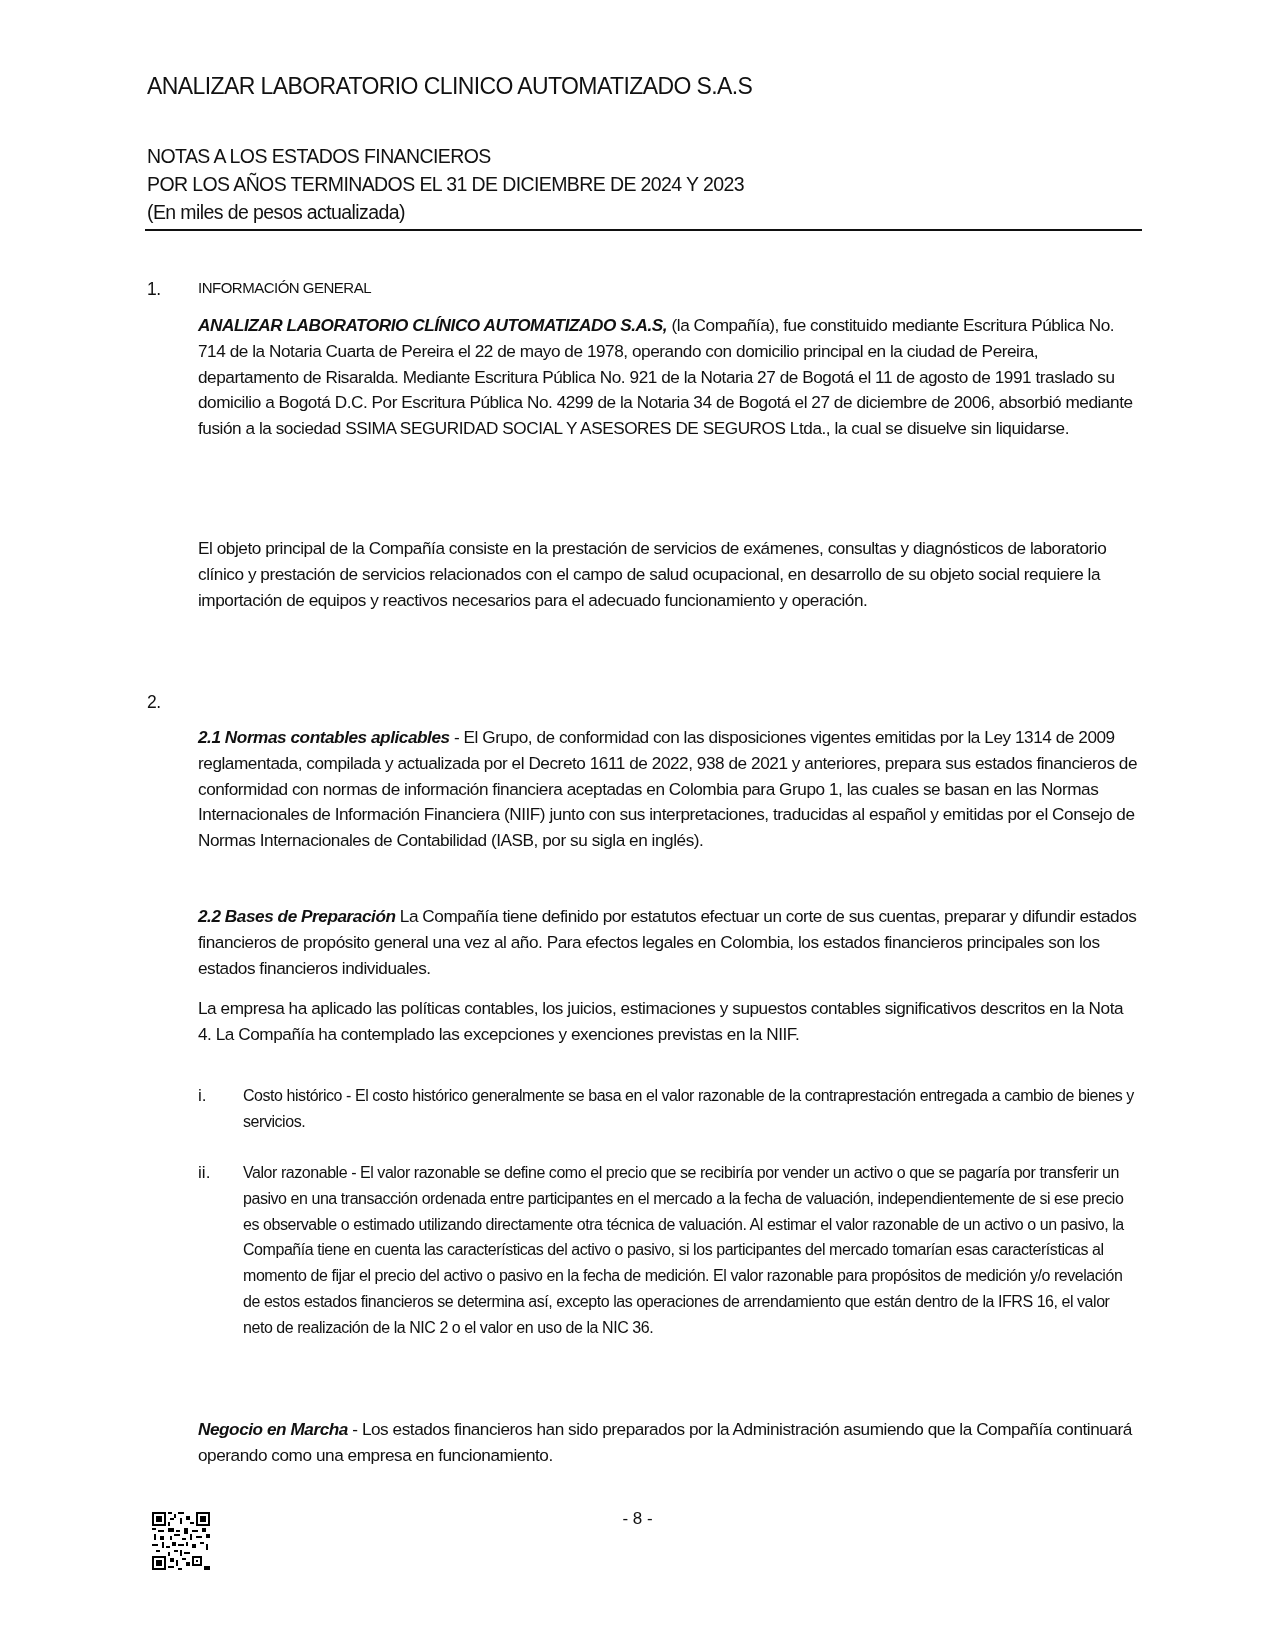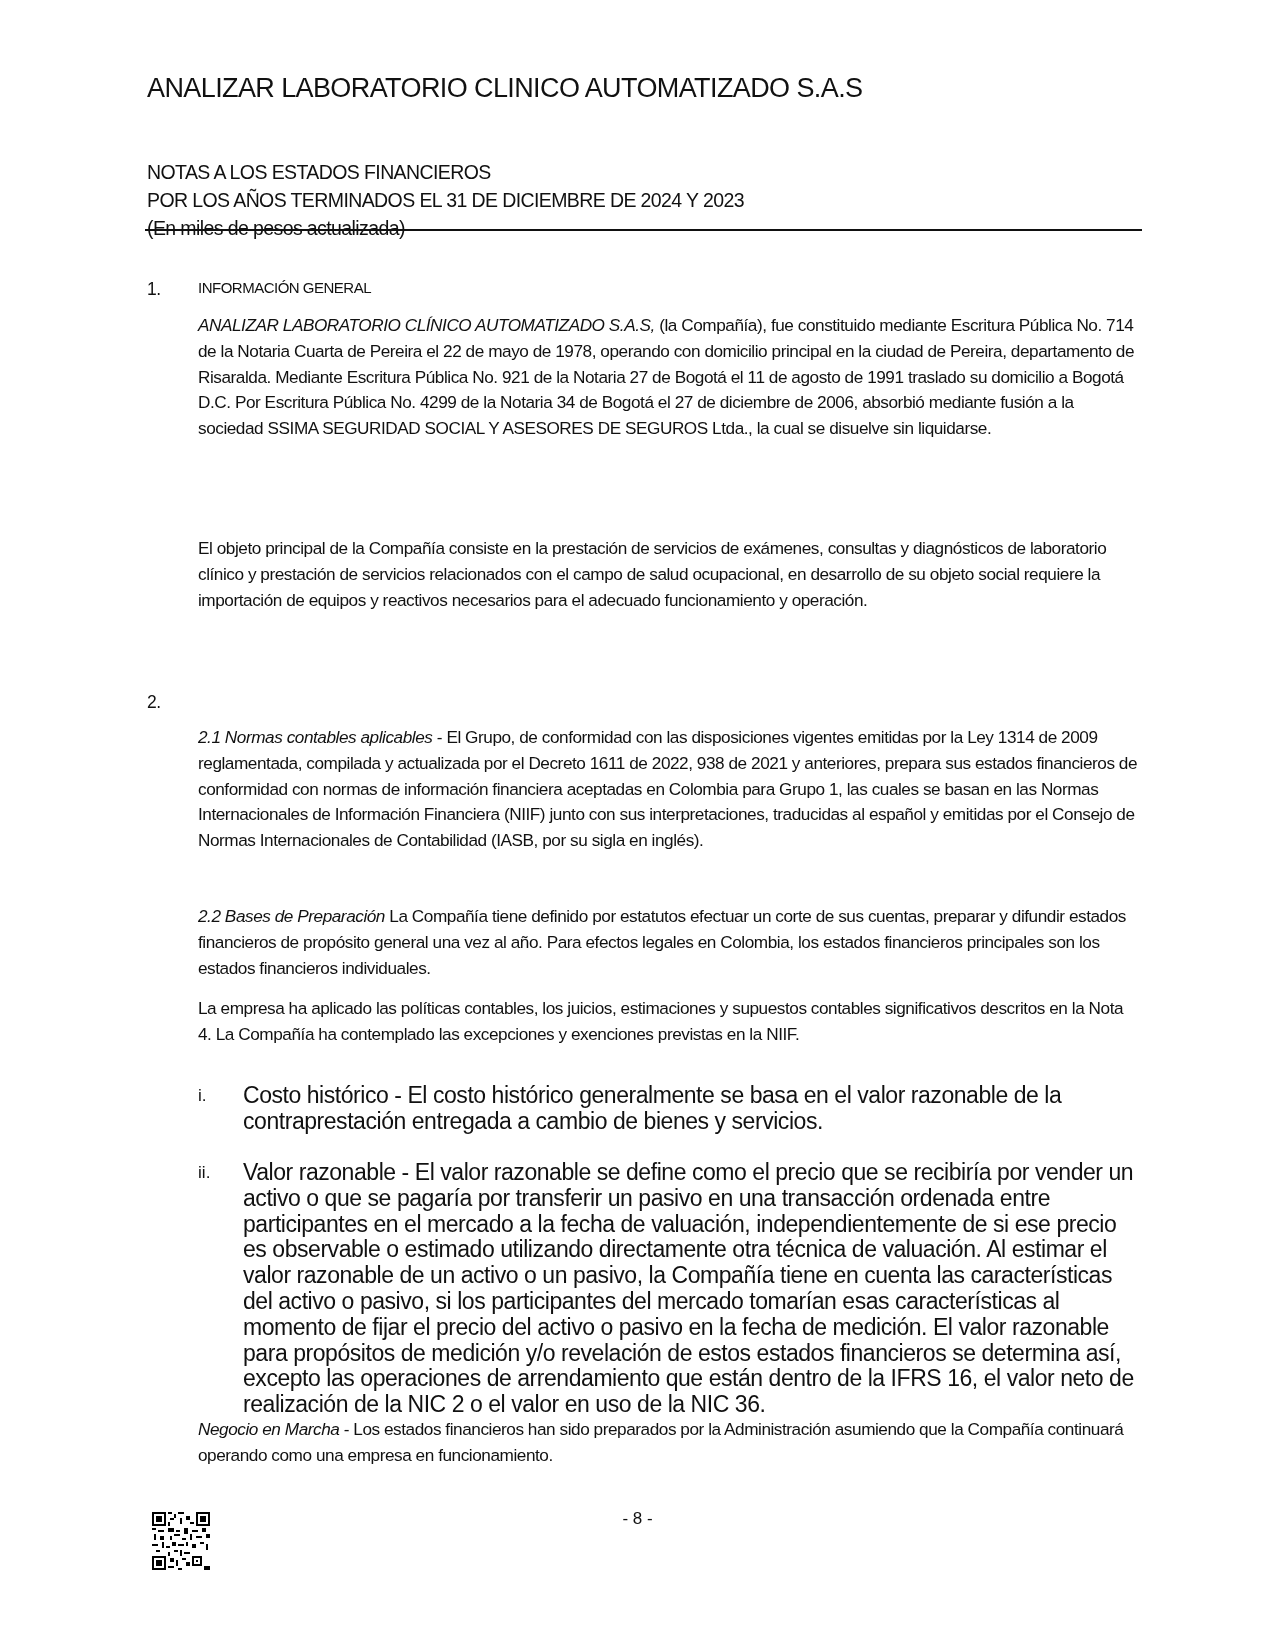--- a/index.html
+++ b/index.html
@@ -1,29 +1,29 @@
 <!DOCTYPE html>
 <html><head>
 <meta charset="utf-8">
 <style>
   html, body { margin: 0; padding: 0; background: #ffffff; }
   body {
     width: 1275px; height: 1650px; position: relative; overflow: hidden;
     font-family: "Liberation Sans", sans-serif; color: #111111;
   }
   .page { position: absolute; left: 0; top: 0; width: 1275px; height: 1650px; }
-  .company { position: absolute; left: 147px; top: 73px; font-size: 27px; letter-spacing: -0.6px; }
-  .subhead { position: absolute; left: 147px; top: 142px; font-size: 19.5px; line-height: 28px; letter-spacing: -0.6px; margin-top: 16px; }
+  .company { position: absolute; left: 147px; top: 73px; font-size: 23px; letter-spacing: -0.6px; }
+  .subhead { position: absolute; left: 147px; top: 142px; font-size: 19.5px; line-height: 28px; letter-spacing: -0.6px; }
   .rule { position: absolute; left: 145px; top: 229px; width: 997px; height: 1.5px; background: #111; }
   .sec-num { position: absolute; left: 147px; font-size: 17.5px; letter-spacing: -0.4px; }
   .sec-title { position: absolute; left: 198px; font-size: 15px; letter-spacing: -0.5px; }
   .para { position: absolute; left: 198px; width: 940px; font-size: 17.2px; line-height: 25.8px; letter-spacing: -0.45px; margin: 0; }
   .item-num { position: absolute; left: 198px; font-size: 17.2px; line-height: 25.8px; }
-  .item-para { position: absolute; left: 243px; width: 895px; font-size: 23px; line-height: 25.8px; letter-spacing: -0.45px; margin: 0; }
-  .bi { font-weight: normal; font-style: italic; }
+  .item-para { position: absolute; left: 243px; width: 895px; font-size: 16px; line-height: 25.8px; letter-spacing: -0.45px; margin: 0; }
+  .bi { font-weight: bold; font-style: italic; }
   .it { }
   .page-num { position: absolute; left: 0; width: 1275px; top: 1509px; text-align: center; font-size: 17px; }
   .qr { position: absolute; left: 152px; top: 1512px; width: 58px; height: 58px; }
 </style>
 </head>
 <body>
 
 <div class="page">
 
   <div class="company">ANALIZAR LABORATORIO CLINICO AUTOMATIZADO S.A.S</div>

